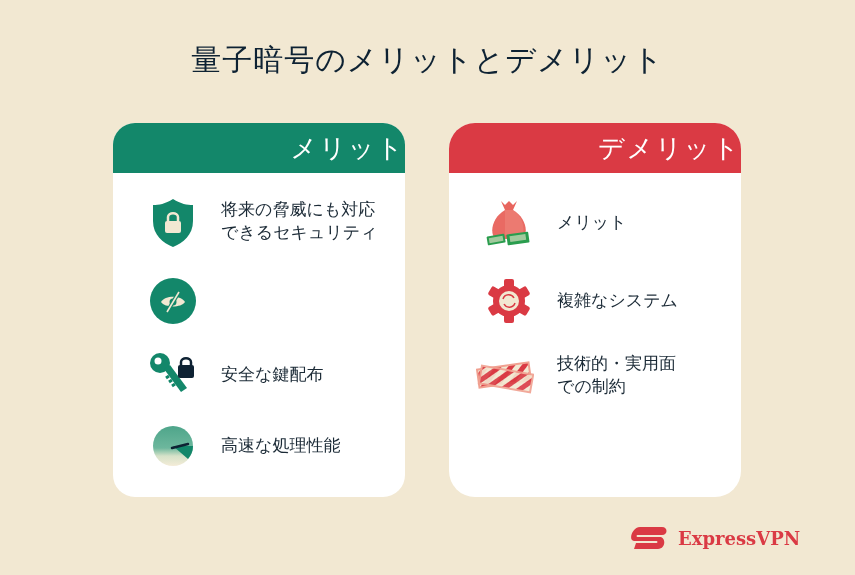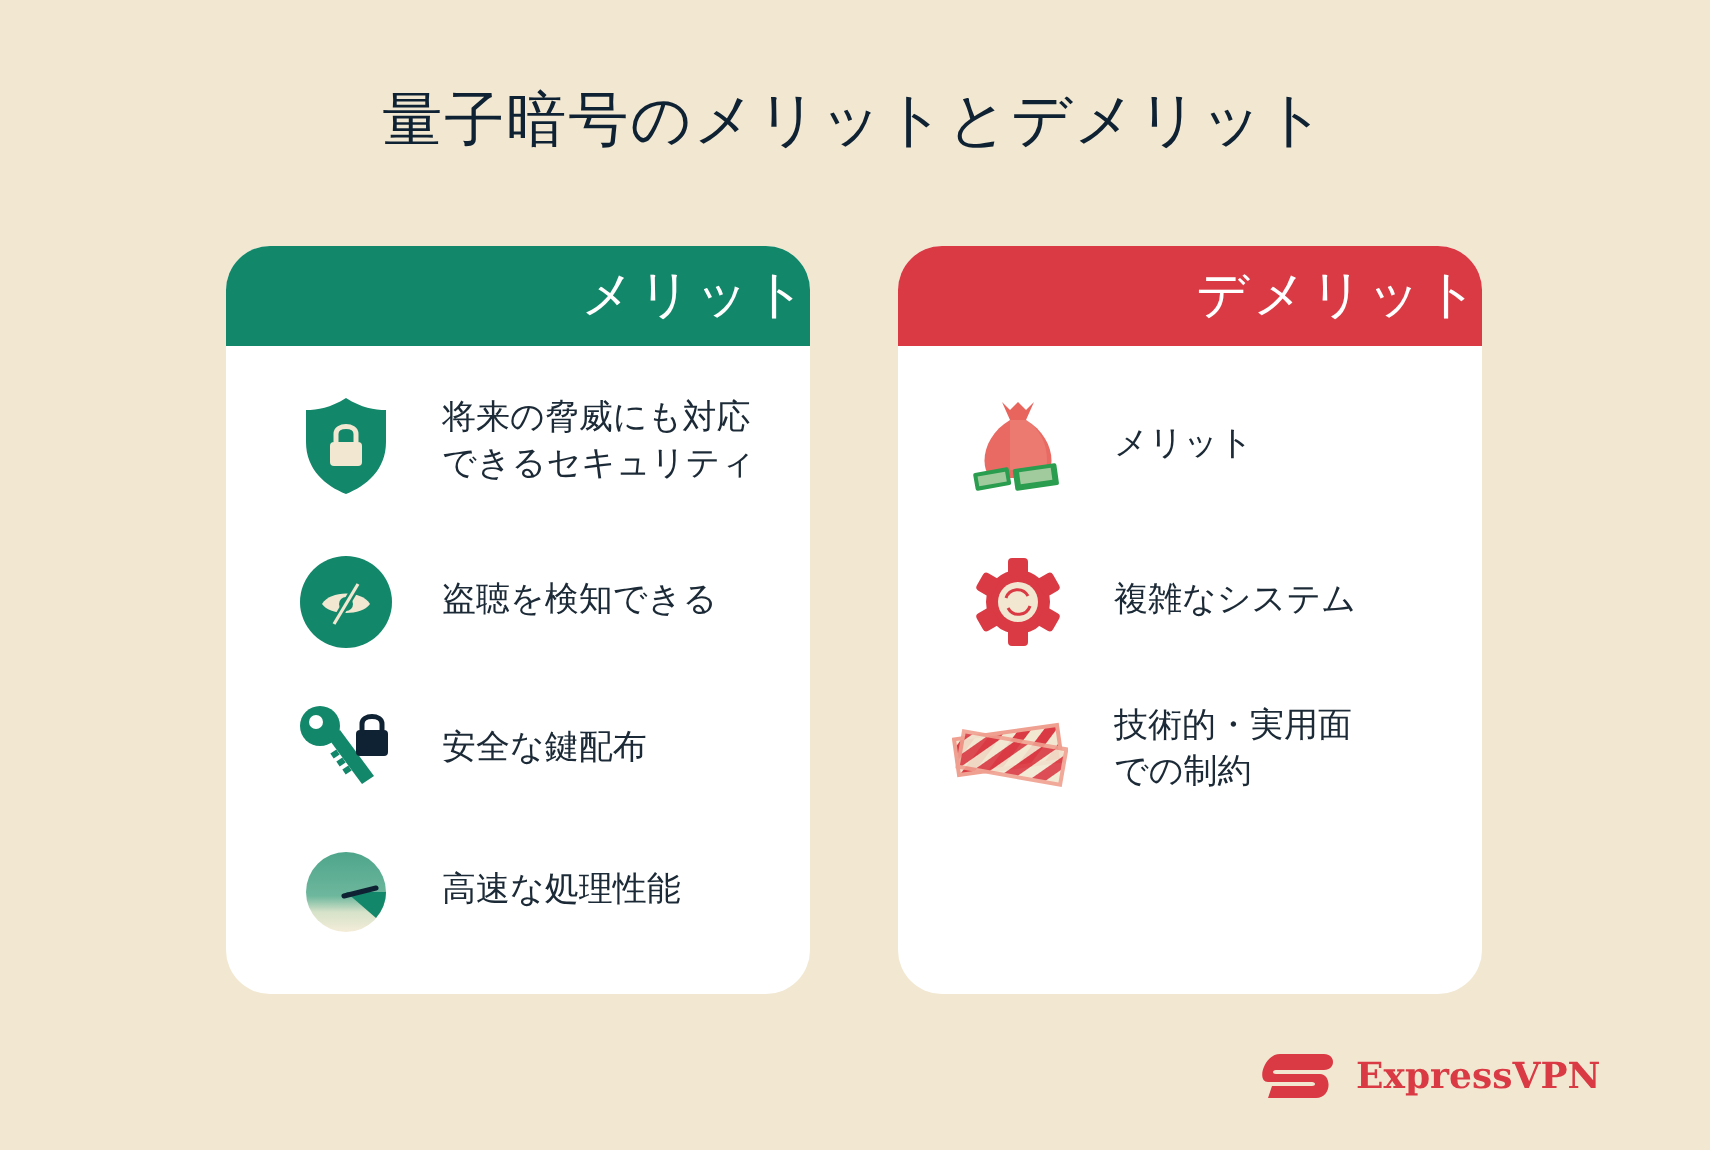--- a/index.html
+++ b/index.html
@@ -14,21 +14,21 @@
   .title {
     position: absolute; left: 0; right: 0; top: 40px;
     text-align: center; font-size: 30px; color: #0e2233;
     letter-spacing: 1px;
   }
   .card {
     position: absolute; top: 123px; width: 292px; height: 374px;
     background: #ffffff; border-radius: 22px; overflow: hidden;
   }
   .card.pros { left: 113px; }
-  .card.cons { left: 449px; }
+  .card.cons { left: 449px; border-radius: 26px; }
   .card-head {
     height: 50px; color: #fff; font-size: 26px; text-align: right;
     line-height: 50px; letter-spacing: 2px;
   }
   .pros .card-head { background: #13876a; }
   .cons .card-head { background: #da3a44; }
   .item {
     position: absolute; left: 0; right: 0; display: flex; align-items: center;
   }
   .item .icon {
@@ -70,21 +70,20 @@
   <div class="item" style="top:150px;height:56px;">
     <div class="icon">
       <svg width="46" height="46" viewBox="0 0 46 46">
         <circle cx="23" cy="23" r="23" fill="#13876a"></circle>
         <path d="M11 24 C15 17 31 17 35 24 C31 30 15 30 11 24 Z" fill="#f2e8d2"></path>
         <circle cx="23" cy="24" r="3.5" fill="#13876a"></circle>
         <line x1="29" y1="14" x2="17" y2="34" stroke="#13876a" stroke-width="4"></line>
         <line x1="29" y1="14" x2="17" y2="34" stroke="#f2e8d2" stroke-width="1.6"></line>
       </svg>
     </div>
-    <div class="label" style="top:16px;">盗聴を検知できる</div>
   </div>
 
   <div class="item" style="top:224px;height:56px;">
     <div class="icon">
       <svg width="48" height="46" viewBox="0 0 48 46">
         <circle cx="11" cy="11" r="10" fill="#13876a"></circle>
         <circle cx="9" cy="9" r="3.5" fill="#ffffff"></circle>
         <path d="M15 17 L32 40 L38 36 L21 13 Z" fill="#13876a"></path>
         <path d="M20 24 l-3 2 M23 28 l-3 2 M26 32 l-3 2" stroke="#13876a" stroke-width="3"></path>
         <rect x="29" y="13" width="16" height="13" rx="2" fill="#0e2233"></rect>

